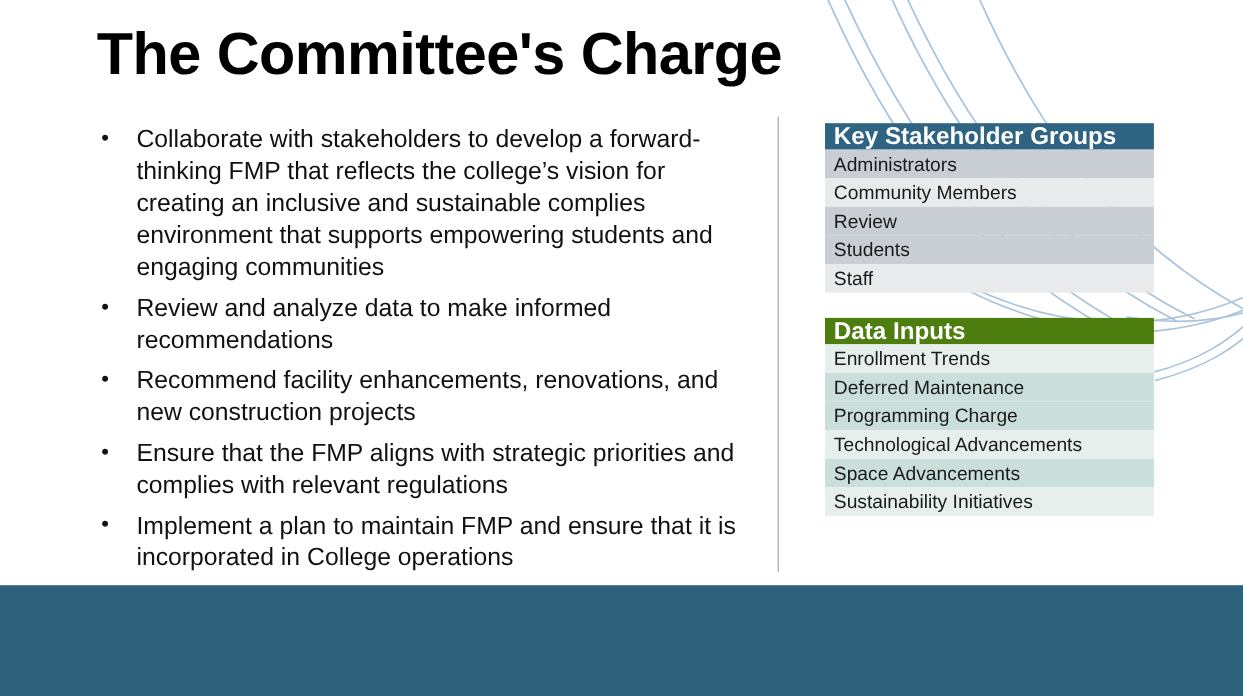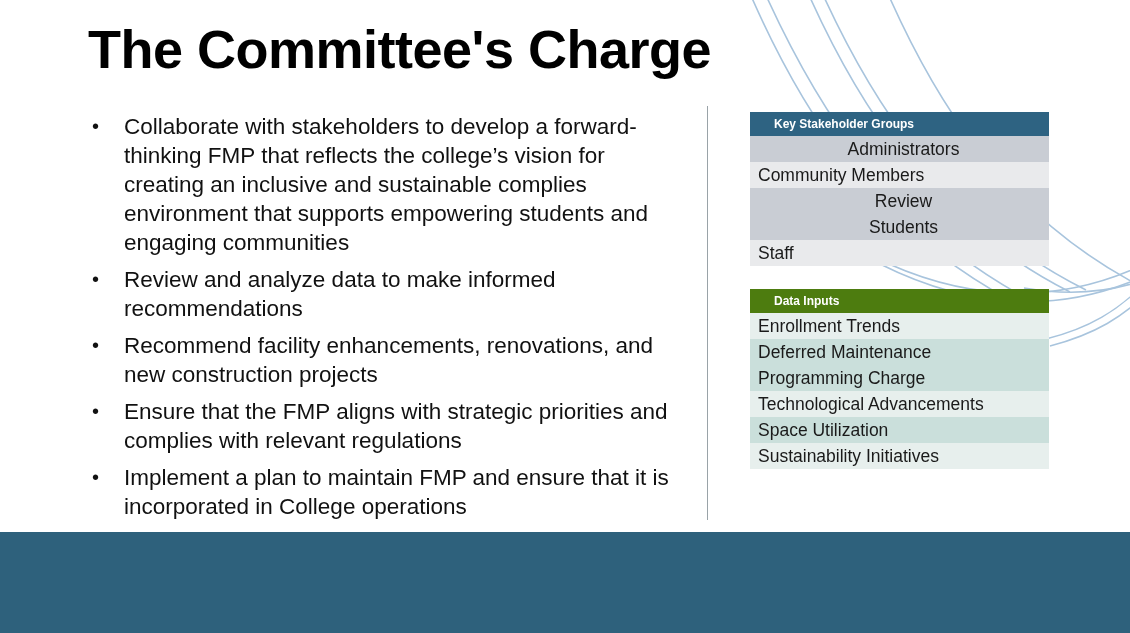--- a/index.html
+++ b/index.html
@@ -85,40 +85,40 @@
     position: absolute;
     left: 750px;
     width: 299px;
   }
   .panel-stakeholders { top: 112px; }
   .panel-datainputs  { top: 289px; }
 
   .panel-header {
     height: 24px;
     line-height: 24px;
-    padding-left: 24px;
-    font-size: 12px;
+    padding-left: 8px;
+    font-size: 22px;
     font-weight: bold;
     color: #ffffff;
     box-sizing: border-box;
     white-space: nowrap;
   }
   .header-blue { background: #2e6382; }
   .header-teal { background: #4d7c0f; }
 
   .panel-row {
     height: 26px;
     line-height: 26px;
     padding-left: 8px;
     font-size: 17.5px;
     color: #1a1a1a;
     box-sizing: border-box;
     white-space: nowrap;
   }
-  .row-gray-a  { background: #c9cdd4; text-align: center; }
+  .row-gray-a  { background: #c9cdd4; }
   .row-gray-b  { background: #e9eaec; }
   .row-teal-a  { background: #cadfdb; }
   .row-teal-b  { background: #e7efed; }
 
   
   .footer {
     position: absolute;
     left: 0;
     top: 532px;
     width: 1130px;
@@ -191,21 +191,21 @@
     <div class="panel-row row-gray-a">Students</div>
     <div class="panel-row row-gray-b">Staff</div>
   </div>
 
   <div class="panel panel-datainputs">
     <div class="panel-header header-teal">Data Inputs</div>
     <div class="panel-row row-teal-b">Enrollment Trends</div>
     <div class="panel-row row-teal-a">Deferred Maintenance</div>
     <div class="panel-row row-teal-a">Programming Charge</div>
     <div class="panel-row row-teal-b">Technological Advancements</div>
-    <div class="panel-row row-teal-a">Space Utilization</div>
+    <div class="panel-row row-teal-a">Space Advancements</div>
     <div class="panel-row row-teal-b">Sustainability Initiatives</div>
   </div>
 
   <div class="footer">
     
   </div>
 
 </div>
 
 </body></html>

